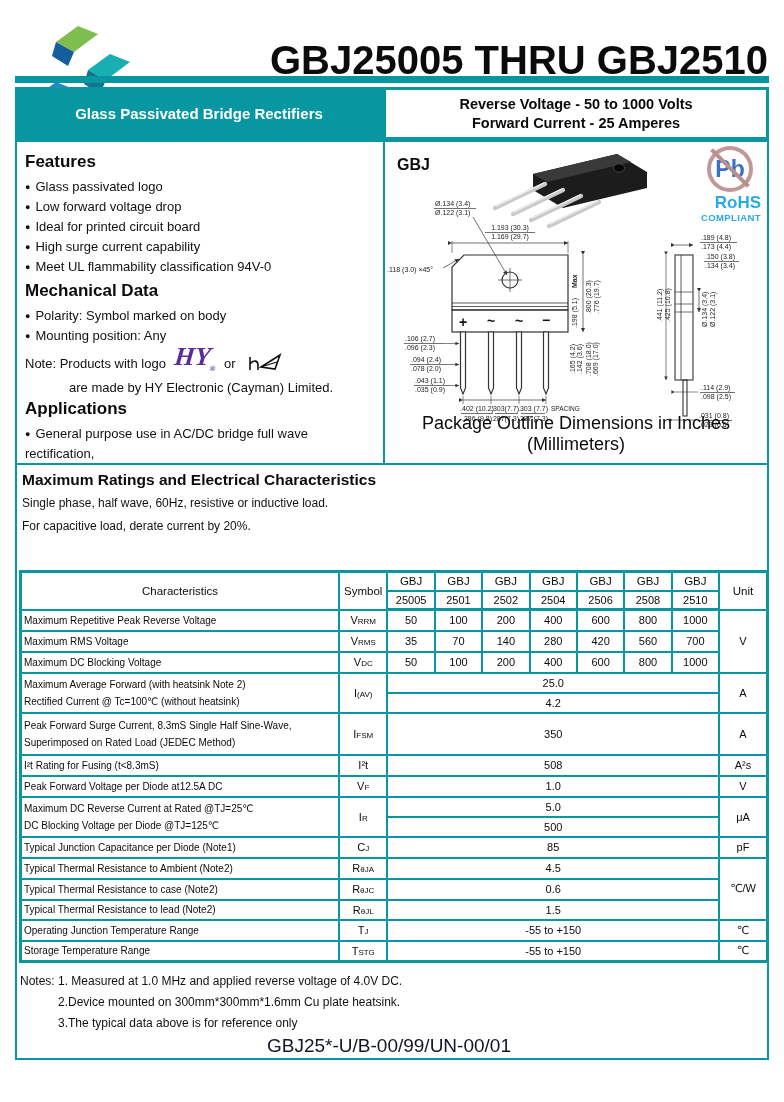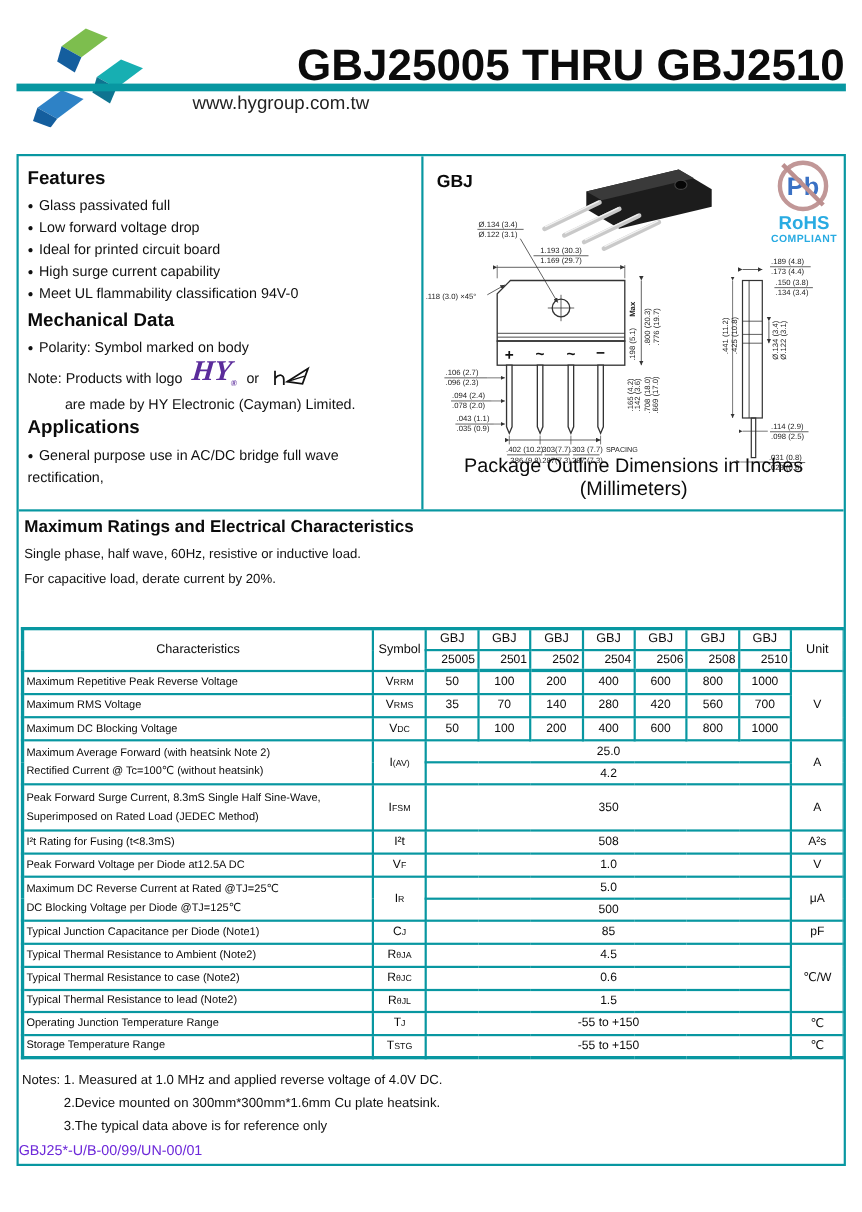--- a/index.html
+++ b/index.html
@@ -28,88 +28,96 @@
   .right-col{position:relative;flex:1;overflow:hidden;}
 
   
   h3.sec{font-size:17px;font-weight:bold;color:#0b0b0b;margin:4px 0 5px 0;}
   .feat-item{font-size:13px;line-height:19px;color:#111;}
   .bullet{font-size:9px;vertical-align:1px;margin-right:5px;}
   .note-line{display:flex;align-items:center;font-size:13px;margin-top:2px;height:30px;}
   .hy-logo{font-family:"Liberation Serif","DejaVu Serif",serif;font-style:italic;font-weight:bold;font-size:26px;color:var(--hy-purple);transform:skewX(-6deg);margin:0 8px 0 8px;line-height:22px;}
   .hy-reg{font-size:8px;vertical-align:-6px;}
   .hy2{margin-left:10px;}
-  .note-line2{font-size:13px;margin-left:34px;margin-top:2px;}
+  .note-line2{font-size:13px;margin-left:44px;margin-top:2px;}
   .app-line1{font-size:13px;line-height:19px;margin-top:2px;}
   .mt1{margin-top:14px;} .mt2{margin-top:12px;}
 
   
   .pb-badge{position:absolute;right:14px;top:4px;width:46px;height:46px;border:4px solid var(--pb-ring);border-radius:50%;display:flex;align-items:center;justify-content:center;opacity:.92;}
   .pb-badge span{font-size:23px;font-weight:bold;color:var(--pb-blue);}
   .pb-slash{position:absolute;right:11px;top:24px;width:52px;height:4px;background:var(--pb-ring);transform:rotate(45deg);}
   .rohs{position:absolute;right:6px;top:52px;text-align:right;color:var(--rohs);font-weight:bold;}
-  .rohs .l1{font-size:17px;line-height:17px;text-align:center;}
+  .rohs .l1{font-size:17px;line-height:17px;}
   .rohs .l2{font-size:9.5px;letter-spacing:.4px;line-height:13px;}
   .outline-svg{position:absolute;left:0;top:0;}
   .pkg-caption{position:absolute;left:0;bottom:8px;width:100%;text-align:center;font-size:18px;color:#0b0b0b;}
 
   
   .ratings{padding:6px 0 0 5px;height:103px;}
   .ratings h2{font-size:15.5px;font-weight:bold;margin-bottom:7px;color:#0b0b0b;}
   .ratings .rl{font-size:12px;margin-bottom:9px;color:#111;}
 
   
   table.specs{border-collapse:collapse;table-layout:fixed;margin:2px 2px 0 2px;width:750px;border:3px solid var(--teal);font-size:11px;color:#0b0b0b;}
   table.specs td{border:2px solid var(--teal);padding:0 2px;vertical-align:middle;}
   td.lbl{text-align:left;padding-left:4px;font-size:10px;}
   td.sym,td.val,td.unit,td.hdr{text-align:center;}
   .sub{font-size:8px;}
   tr.h1 td{height:19px;font-size:11.5px;}
-  tr.h2 td{height:19px;border-bottom:3px solid var(--teal);text-align:right;}
+  tr.h2 td{height:19px;border-bottom:3px solid var(--teal);}
   tr.r{height:21px;} tr.rs{height:20px;}
   td.two{padding-top:2px;padding-bottom:2px;}
   td.two div{line-height:17px;}
 
   
   .notes{padding:8px 0 0 3px;font-size:12px;line-height:21px;color:#111;}
   .notes .indent{margin-left:38px;}
-  .footer{margin-top:2px;text-align:left;padding-right:6px;font-size:13px;line-height:20px;color:#6d28d9;}
+  .footer{margin-top:2px;text-align:center;padding-right:6px;font-size:19px;line-height:20px;color:#0f172a;}
 </style>
 </head>
 <body>
 
 <div class="page">
 
   <svg class="brand-logo" width="130" height="104" viewBox="0 0 130 104">
     <polygon points="30,30 52,14 72,22 48,40" fill="#7DBE4E"></polygon>
     <polygon points="30,30 48,40 42,54 26,44" fill="#145E9E"></polygon>
     <polygon points="62,58 84,42 104,50 80,68" fill="#17AFB2"></polygon>
     <polygon points="62,58 80,68 74,82 58,72" fill="#0E7490"></polygon>
     <polygon points="8,86 30,70 50,78 26,96" fill="#2E82C6"></polygon>
     <polygon points="8,86 26,96 20,104 4,98" fill="#145E9E"></polygon>
   </svg>
   <span class="website">www.hygroup.com.tw</span>
   <h1 class="doc-title">GBJ25005 THRU GBJ2510</h1>
   <div class="divider-bar"></div>
 
+  <div class="banner-row">
+    <div class="banner-left">Glass Passivated Bridge Rectifiers</div>
+    <div class="banner-right">
+      <div>Reverse Voltage  -  50 to 1000 Volts</div>
+      <div>Forward Current -  25 Amperes</div>
+    </div>
+  </div>
 
   <div class="frame">
 
     <div class="top-row">
 
       <div class="left-col">
         <h3 class="sec">Features</h3>
-        <div class="feat-item"><span class="bullet">●</span><span>Glass passivated full</span></div>
+        <div class="feat-item"><span class="bullet">●</span><span>Glass passivated logo</span></div>
         <div class="feat-item"><span class="bullet">●</span><span>Low forward voltage drop</span></div>
         <div class="feat-item"><span class="bullet">●</span><span>Ideal for printed circuit board</span></div>
         <div class="feat-item"><span class="bullet">●</span><span>High surge current capability</span></div>
         <div class="feat-item"><span class="bullet">●</span><span>Meet UL flammability classification 94V-0</span></div>
 
         <h3 class="sec mt1">Mechanical Data</h3>
         <div class="feat-item"><span class="bullet">●</span><span>Polarity: Symbol marked on body</span></div>
+        <div class="feat-item"><span class="bullet">●</span><span>Mounting position: Any</span></div>
         <div class="note-line">
           <span>Note: Products with logo</span>
           <span class="hy-logo"><span>HY</span><span class="hy-reg">®</span></span>
           <span>or</span>
           <svg class="hy2" width="38" height="24" viewBox="0 0 38 24">
             <path d="M4,19 L4,6 M4,13 C8,8 12,10 12,14 L12,19" fill="none" stroke="#111" stroke-width="1.6"></path>
             <path d="M15,16 L34,4 L29,18 Z" fill="none" stroke="#111" stroke-width="1.6"></path>
             <path d="M15,16 L31,11" fill="none" stroke="#111" stroke-width="1.2"></path>
           </svg>
         </div>

